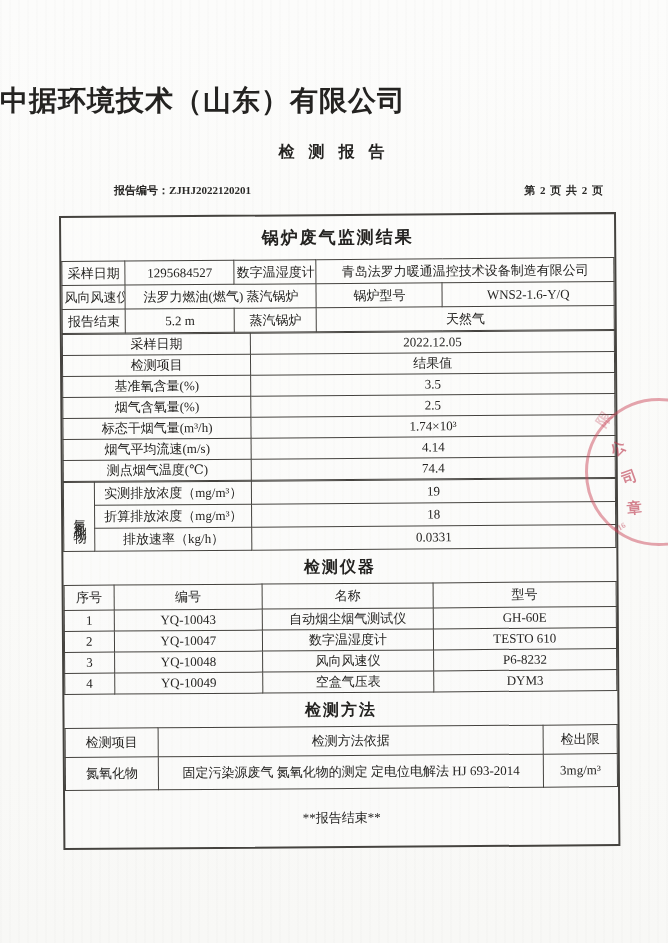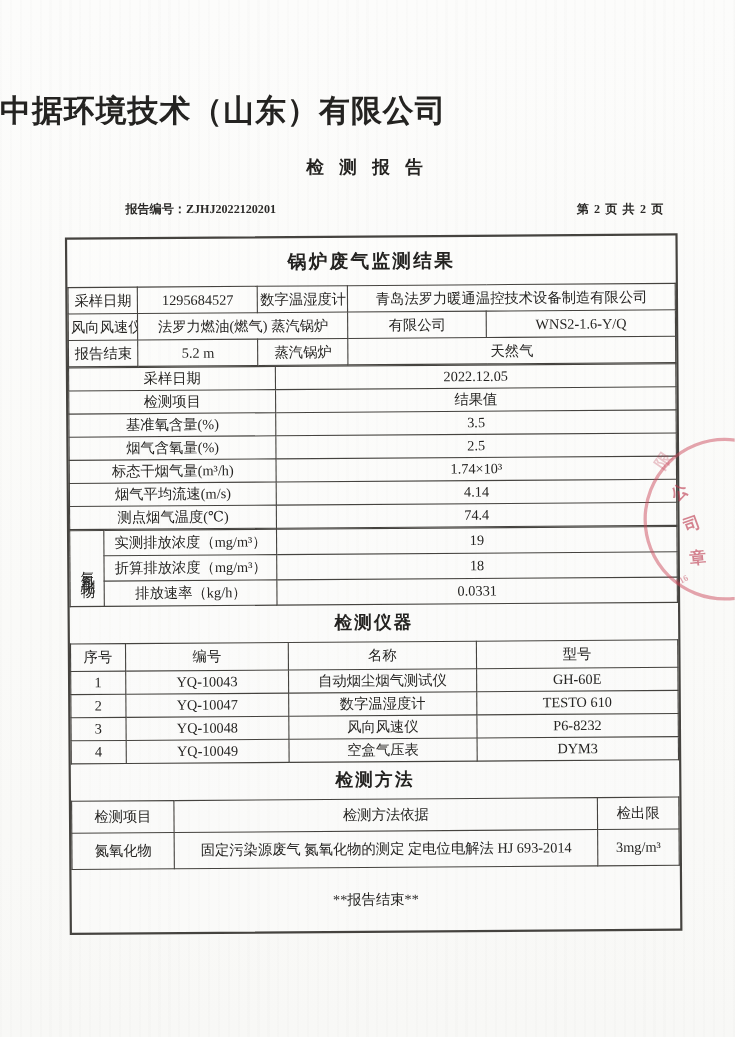--- a/index.html
+++ b/index.html
@@ -111,21 +111,21 @@
       <tbody>
           <tr class="h24">
         <td>采样日期</td>
         <td>1295684527</td>
         <td>数字温湿度计</td>
         <td colspan="2">青岛法罗力暖通温控技术设备制造有限公司</td>
       </tr>
       <tr class="h24">
         <td>风向风速仪</td>
         <td colspan="2">法罗力燃油(燃气) 蒸汽锅炉</td>
-        <td>有限公司</td>
+        <td>锅炉型号</td>
         <td>WNS2-1.6-Y/Q</td>
       </tr>
       <tr class="h24">
         <td>报告结束</td>
         <td>5.2 m</td>
         <td>蒸汽锅炉</td>
         <td colspan="2">天然气</td>
       </tr>
     </tbody>
       </table>

